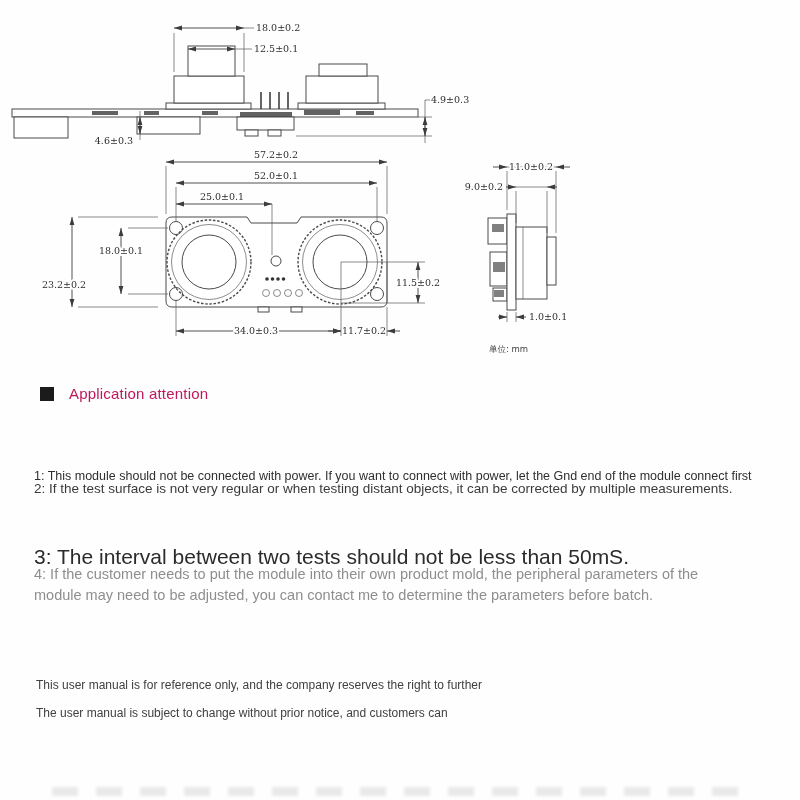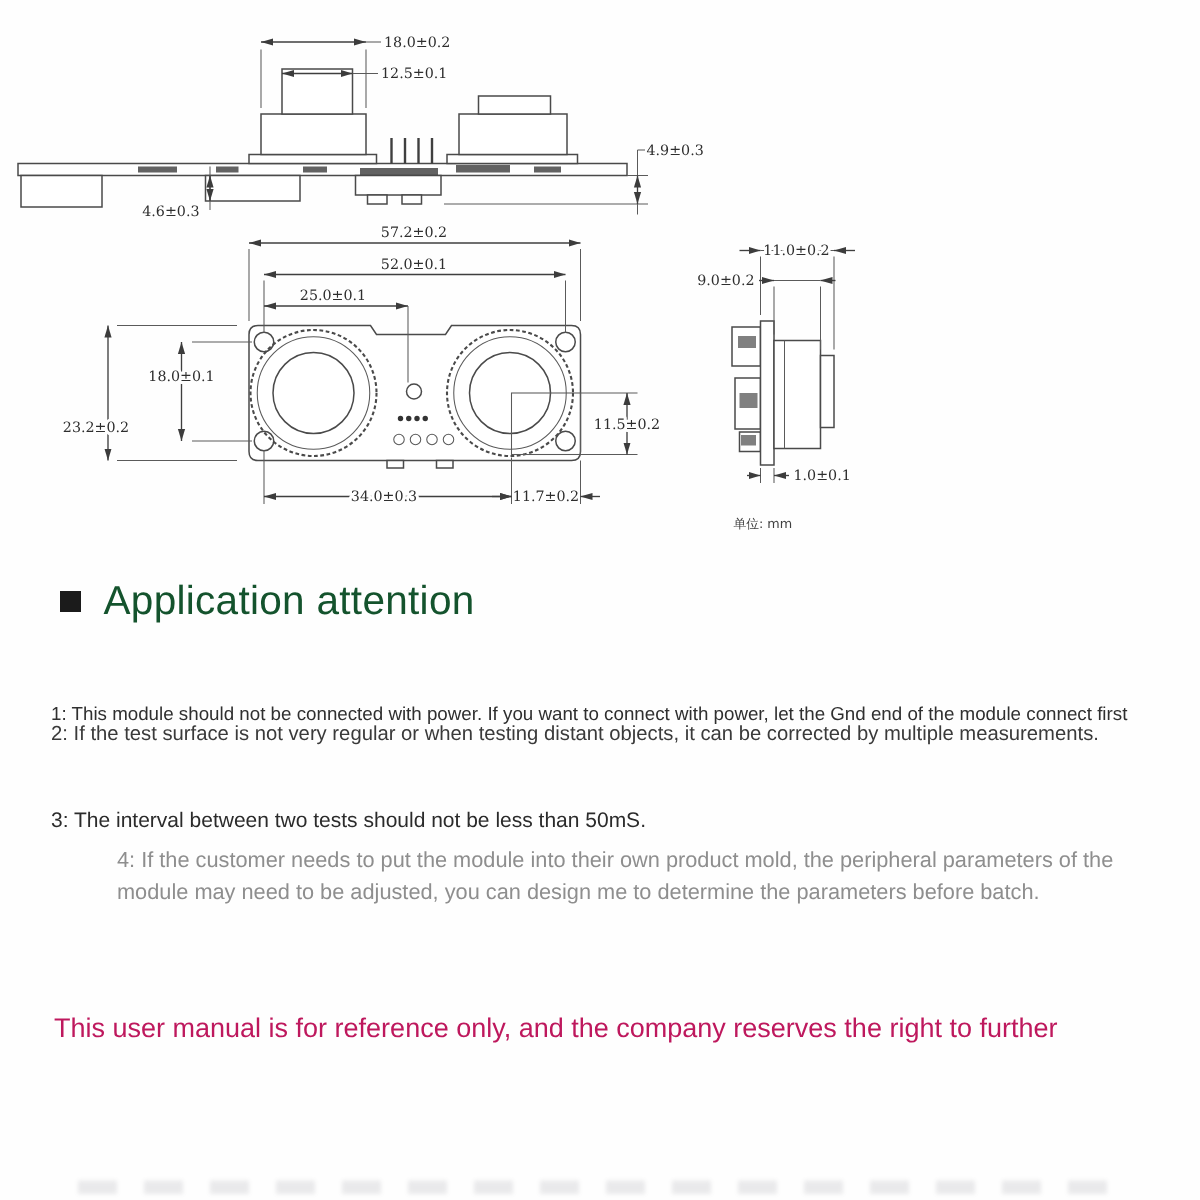--- a/index.html
+++ b/index.html
@@ -16,30 +16,30 @@
   svg .pin{fill:none;stroke:#3f3f3f;stroke-width:1.6;}
   svg .knurl{fill:none;stroke:#4a4a4a;stroke-width:1.4;stroke-dasharray:2.5 1.7;}
   svg .smudge{fill:#474747;opacity:.85;stroke:none;}
   svg .blob{fill:#4a4a4a;opacity:.7;stroke:none;}
   svg text.dt{font-family:"DejaVu Serif",serif;font-size:9.5px;fill:#2e2e2e;}
   svg text.ko{paint-order:stroke;stroke:#fefefe;stroke-width:4px;stroke-linejoin:round;}
   svg text.unit{font-family:"DejaVu Sans",sans-serif;font-size:8.5px;fill:#3f3f3f;}
 
   .section-heading{position:absolute;top:385px;left:40px;display:flex;align-items:center;gap:15px;}
   .section-heading .bullet{width:14px;height:14px;background:#1b1b1b;font-size:0;line-height:0;overflow:hidden;color:#1b1b1b;}
-  .section-heading .title{font-size:27px;color:#14532d;letter-spacing:.2px;}
+  .section-heading .title{font-size:15px;color:#be185d;letter-spacing:.2px;}
 
   .note{position:absolute;left:34px;white-space:nowrap;}
   .note-1{top:456px;font-size:12.5px;color:#2f2f2f;text-align:right;}
   .note-2{top:467px;font-size:13.5px;color:#3a3a3a;}
-  .note-3{top:524px;font-size:14px;color:#2b2b2b;}
+  .note-3{top:524px;font-size:21px;color:#2b2b2b;}
   .note-4{top:564px;font-size:14.5px;color:#8e8e8e;line-height:21px;white-space:normal;width:714px;}
-  .note-4 div{white-space:nowrap;margin-left:44px;}
-
-  .disclaimer{position:absolute;top:672px;left:36px;font-size:18px;line-height:27.5px;color:#be185d;}
+  .note-4 div{white-space:nowrap;}
+
+  .disclaimer{position:absolute;top:672px;left:36px;font-size:12px;line-height:27.5px;color:#404040;}
   .disclaimer div{white-space:nowrap;}
 
   .footer-fade{position:absolute;top:787px;left:52px;width:700px;height:9px;
     background:repeating-linear-gradient(90deg, rgba(120,120,130,.5) 0 26px, rgba(0,0,0,0) 26px 44px);
     filter:blur(1.5px);opacity:.3;}
 </style>
 </head>
 <body>
 
 <div class="drawings">
@@ -205,20 +205,21 @@
 <div class="section-heading">
   <span class="bullet"></span>
   <span class="title">Application attention</span>
 </div>
 
 <p class="note note-1">1: This module should not be connected with power. If you want to connect with power, let the Gnd end of the module connect first</p>
 <p class="note note-2">2: If the test surface is not very regular or when testing distant objects, it can be corrected by multiple measurements.</p>
 <p class="note note-3">3: The interval between two tests should not be less than 50mS.</p>
 <div class="note note-4">
   <div>4: If the customer needs to put the module into their own product mold, the peripheral parameters of the</div>
-  <div>module may need to be adjusted, you can design me to determine the parameters before batch.</div>
+  <div>module may need to be adjusted, you can contact me to determine the parameters before batch.</div>
 </div>
 
 <div class="disclaimer">
   <div>This user manual is for reference only, and the company reserves the right to further</div>
+  <div>The user manual is subject to change without prior notice, and customers can</div>
 </div>
 
 <div class="footer-fade"></div>
 
 </body></html>

